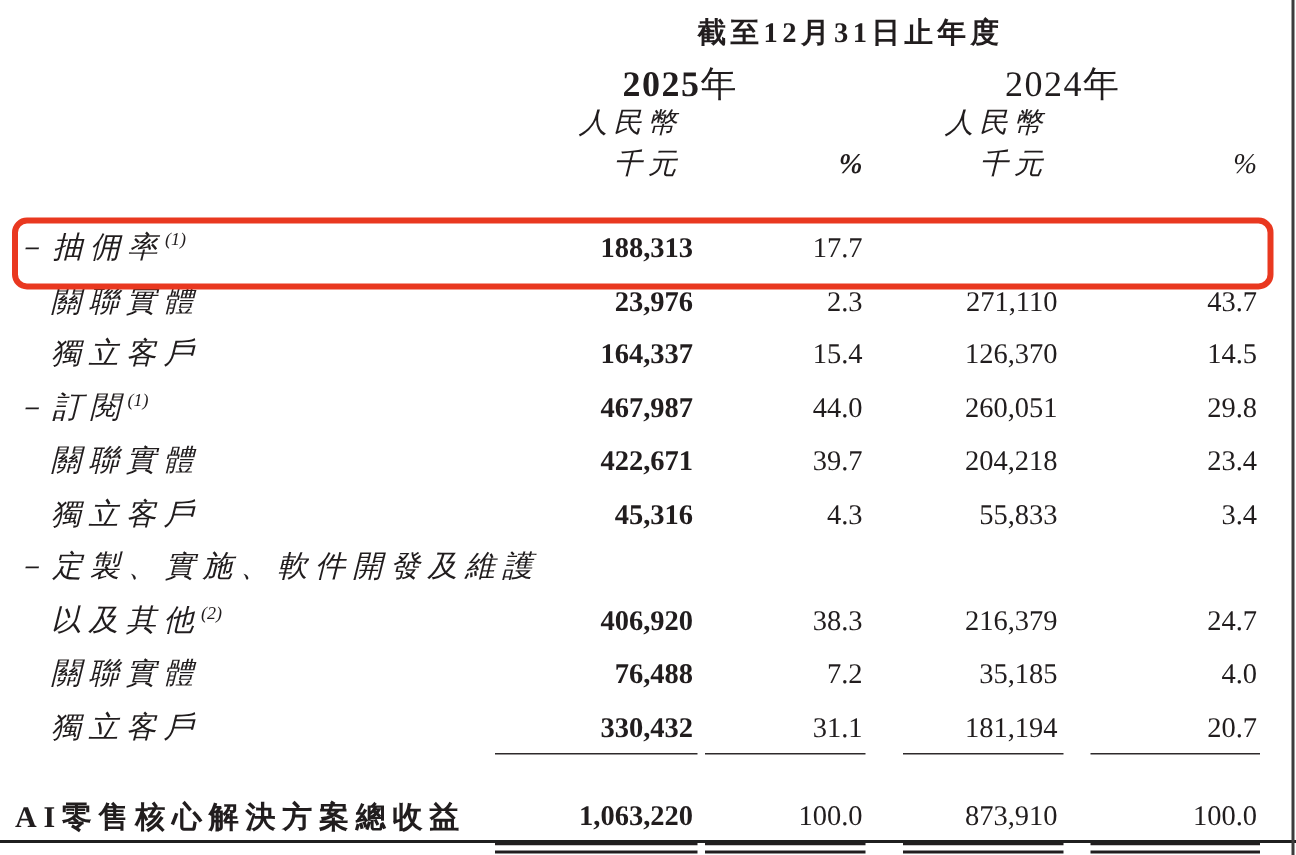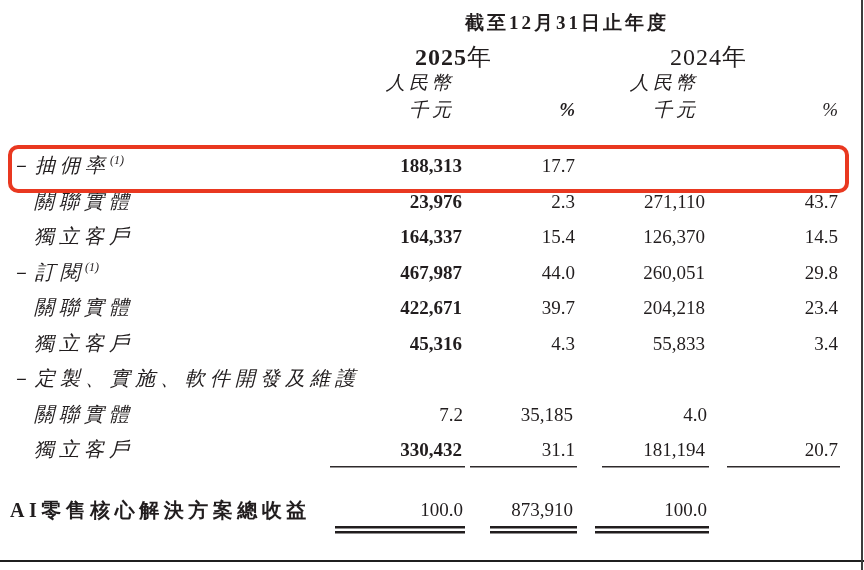--- a/index.html
+++ b/index.html
@@ -152,40 +152,49 @@
   </div>
 
   <div class="grid row">
     <div class="lbl"><span>－定製、實施、軟件開發及維護</span><span class="sup"></span></div>
     <div class="num c1"></div>
     <div class="num c2"></div>
     <div class="num c3"></div>
     <div class="num c4"></div>
   </div>
 
+  <div class="grid row">
+    <div class="lbl ind"><span>以及其他</span><span class="sup">(2)</span></div>
+    <div class="num c1">406,920</div>
+    <div class="num c2">38.3</div>
+    <div class="num c3">216,379</div>
+    <div class="num c4">24.7</div>
+  </div>
 
   <div class="grid row">
     <div class="lbl ind"><span>關聯實體</span><span class="sup"></span></div>
+    <div class="num c1">76,488</div>
     <div class="num c2">7.2</div>
     <div class="num c3">35,185</div>
     <div class="num c4">4.0</div>
   </div>
 
   <div class="grid row u-s">
     <div class="lbl ind"><span>獨立客戶</span><span class="sup"></span></div>
     <div class="num c1">330,432</div>
     <div class="num c2">31.1</div>
     <div class="num c3">181,194</div>
     <div class="num c4">20.7</div>
   </div>
 
   <div class="total-spacer"></div>
 
   <div class="grid total u-d">
     <div class="tlbl">AI零售核心解決方案總收益</div>
+    <div class="num c1">1,063,220</div>
     <div class="num c2">100.0</div>
     <div class="num c3">873,910</div>
     <div class="num c4">100.0</div>
   </div>
 
 </div>
 
 <div class="frame-bottom"></div>
 <div class="frame-right"></div>
 

